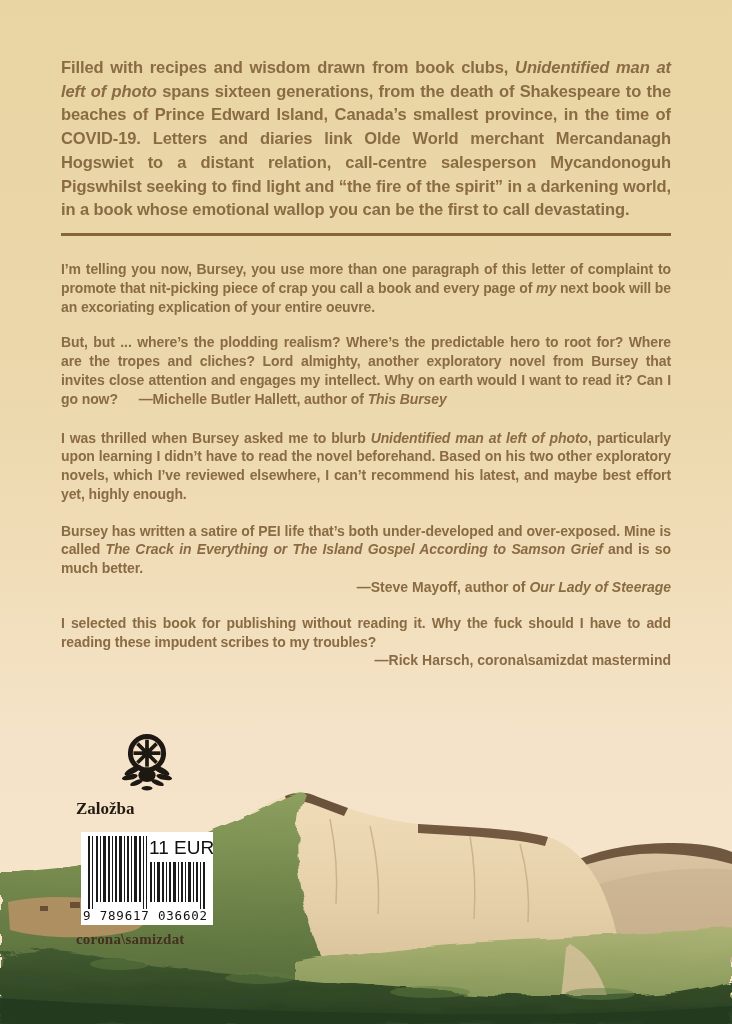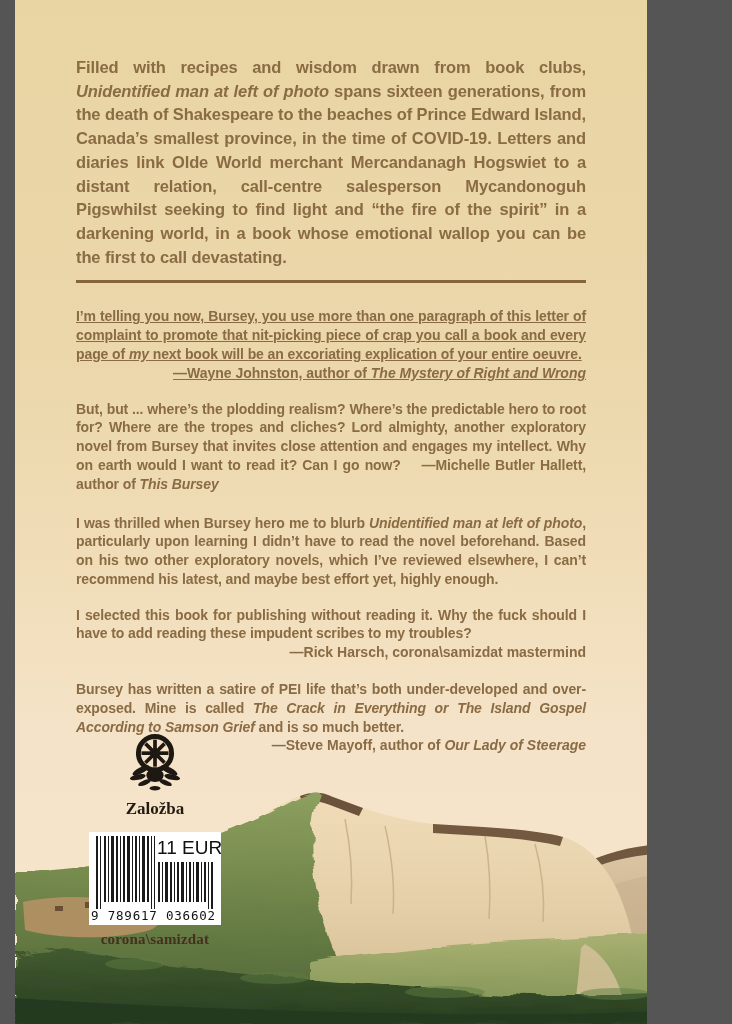--- a/index.html
+++ b/index.html
@@ -1,31 +1,30 @@
 <!DOCTYPE html>
 <html><head>
 <meta charset="utf-8">
 <style>
   html,body{margin:0;padding:0;background:#555;}
   .page{
-    position:relative;width:632px;height:1024px;overflow:hidden;
+    position:relative;width:732px;height:1024px;overflow:hidden;
     background:linear-gradient(180deg,#e9d4a3 0%,#ebd7aa 35%,#f1deba 58%,#f5e3c9 72%,#f6e4cc 100%);
     font-family:"Liberation Sans",sans-serif;
-    margin-left:15px;
   }
   .content{position:absolute;top:0;left:0;right:0;padding:56px 61px 0 61px;color:#8a6b43;}
   .lead{margin:0;font-size:16.5px;line-height:23.7px;font-weight:bold;text-align:justify;letter-spacing:-0.1px;}
   .rule{border:none;border-top:3px solid #87653c;margin:11px 0 0 0;}
   .blurb{margin:0;}
   .quote{margin:0;font-size:14px;line-height:18.8px;font-weight:bold;text-align:justify;letter-spacing:-0.1px;}
   .attrib{font-size:14px;line-height:18.8px;font-weight:bold;text-align:right;}
-  .mt1{margin-top:24px;text-decoration:underline;} .mt2{margin-top:17px;} .mt3{margin-top:20px;} .mt4{margin-top:18px;} .mt5{margin-top:17px;}
+  .mt1{margin-top:24px;} .mt2{margin-top:17px;} .mt3{margin-top:20px;} .mt4{margin-top:18px;} .mt5{margin-top:17px;}
   .it{font-style:italic;}
   .landscape{position:absolute;left:0;top:694px;width:732px;height:330px;}
-  .pubcol{position:absolute;left:69px;top:731px;width:142px;text-align:center;z-index:5;}
+  .pubcol{position:absolute;left:76px;top:731px;width:142px;z-index:5;}
   .publogo{display:block;margin:0 auto;}
   .pubname1{font-family:"Liberation Serif",serif;font-weight:bold;font-size:17px;color:#221b12;margin-top:4px;line-height:20px;}
   .pubname2{font-family:"Liberation Serif",serif;font-weight:bold;font-size:17.5px;color:#221b12;line-height:22px;letter-spacing:-0.3px;}
   .barcode{display:block;margin:13px auto 0 auto;background:#fff;}
   .imprint{font-family:"Liberation Serif",serif;font-weight:bold;font-size:15px;color:#44301f;margin-top:6px;letter-spacing:0.2px;}
 </style>
 </head>
 <body>
 
 <div class="page">
@@ -96,39 +95,38 @@
     </g>
     <path d="M0,304 C120,312 280,318 420,320 C550,322 660,318 732,312 L732,330 L0,330 Z" fill="#243a20" opacity="0.95"></path>
   </svg>
 
   <div class="content">
     <p class="lead"><span>Filled with recipes and wisdom drawn from book clubs, </span><span class="it">Unidentified man at left of photo</span><span> spans sixteen generations, from the death of Shakespeare to the beaches of Prince Edward Island, Canada’s smallest province, in the time of COVID-19. Letters and diaries link Olde World merchant Mercandanagh Hogswiet to a distant relation, call-centre salesperson Mycandonoguh Pigswhilst seeking to find light and “the fire of the spirit” in a darkening world, in a book whose emotional wallop you can be the first to call devastating.</span></p>
     <hr class="rule">
 
     <div class="blurb mt1">
       <p class="quote"><span>I’m telling you now, Bursey, you use more than one paragraph of this letter of complaint to promote that nit-picking piece of crap you call a book and every page of </span><span class="it">my</span><span> next book will be an excoriating explication of your entire oeuvre.</span></p>
-      <div class="attrib"><span>—Wayne Johnston, author of </span><span class="it">The Mystery of Right and Wrong</span></div>
     </div>
 
     <div class="blurb mt2">
       <p class="quote"><span>But, but ... where’s the plodding realism? Where’s the predictable hero to root for? Where are the tropes and cliches? Lord almighty, another exploratory novel from Bursey that invites close attention and engages my intellect. Why on earth would I want to read it? Can I go now?  —Michelle Butler Hallett, author of </span><span class="it">This Bursey</span></p>
     </div>
 
     <div class="blurb mt3">
-      <p class="quote"><span>I was thrilled when Bursey hero me to blurb </span><span class="it">Unidentified man at left of photo</span><span>, particularly upon learning I didn’t have to read the novel beforehand. Based on his two other exploratory novels, which I’ve reviewed elsewhere, I can’t recommend his latest, and maybe best effort yet, highly enough.</span></p>
+      <p class="quote"><span>I was thrilled when Bursey asked me to blurb </span><span class="it">Unidentified man at left of photo</span><span>, particularly upon learning I didn’t have to read the novel beforehand. Based on his two other exploratory novels, which I’ve reviewed elsewhere, I can’t recommend his latest, and maybe best effort yet, highly enough.</span></p>
+    </div>
+
+    <div class="blurb mt4">
+      <p class="quote"><span>Bursey has written a satire of PEI life that’s both under-developed and over-exposed. Mine is called </span><span class="it">The Crack in Everything or The Island Gospel According to Samson Grief</span><span> and is so much better.</span></p>
+      <div class="attrib"><span>—Steve Mayoff, author of </span><span class="it">Our Lady of Steerage</span></div>
     </div>
 
     <div class="blurb mt5">
       <p class="quote"><span>I selected this book for publishing without reading it. Why the fuck should I have to add reading these impudent scribes to my troubles?</span></p>
       <div class="attrib"><span>—Rick Harsch, corona\samizdat mastermind</span></div>
-    </div>
-
-    <div class="blurb mt4">
-      <p class="quote"><span>Bursey has written a satire of PEI life that’s both under-developed and over-exposed. Mine is called </span><span class="it">The Crack in Everything or The Island Gospel According to Samson Grief</span><span> and is so much better.</span></p>
-      <div class="attrib"><span>—Steve Mayoff, author of </span><span class="it">Our Lady of Steerage</span></div>
     </div>
   </div>
 
   <div class="pubcol">
     <svg class="publogo" width="62" height="64" viewBox="0 0 100 104" aria-hidden="true">
       <g fill="#1d1812" stroke="none">
         <circle cx="50" cy="36" r="27" fill="none" stroke="#1d1812" stroke-width="8"></circle>
         <g stroke="#1d1812" stroke-width="6">
           <line x1="50" y1="14" x2="50" y2="58"></line>
           <line x1="28" y1="36" x2="72" y2="36"></line>

